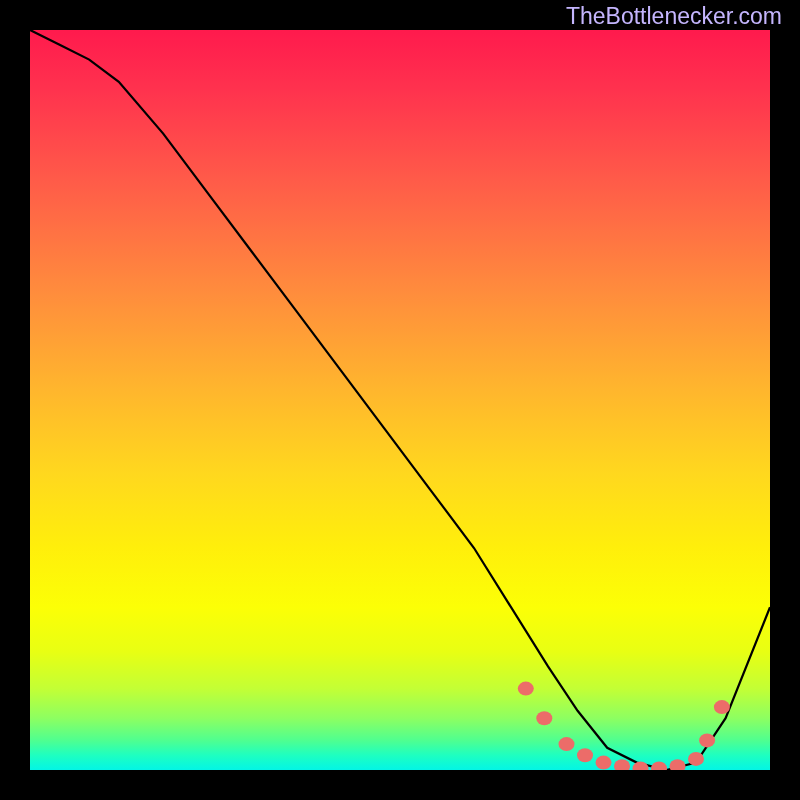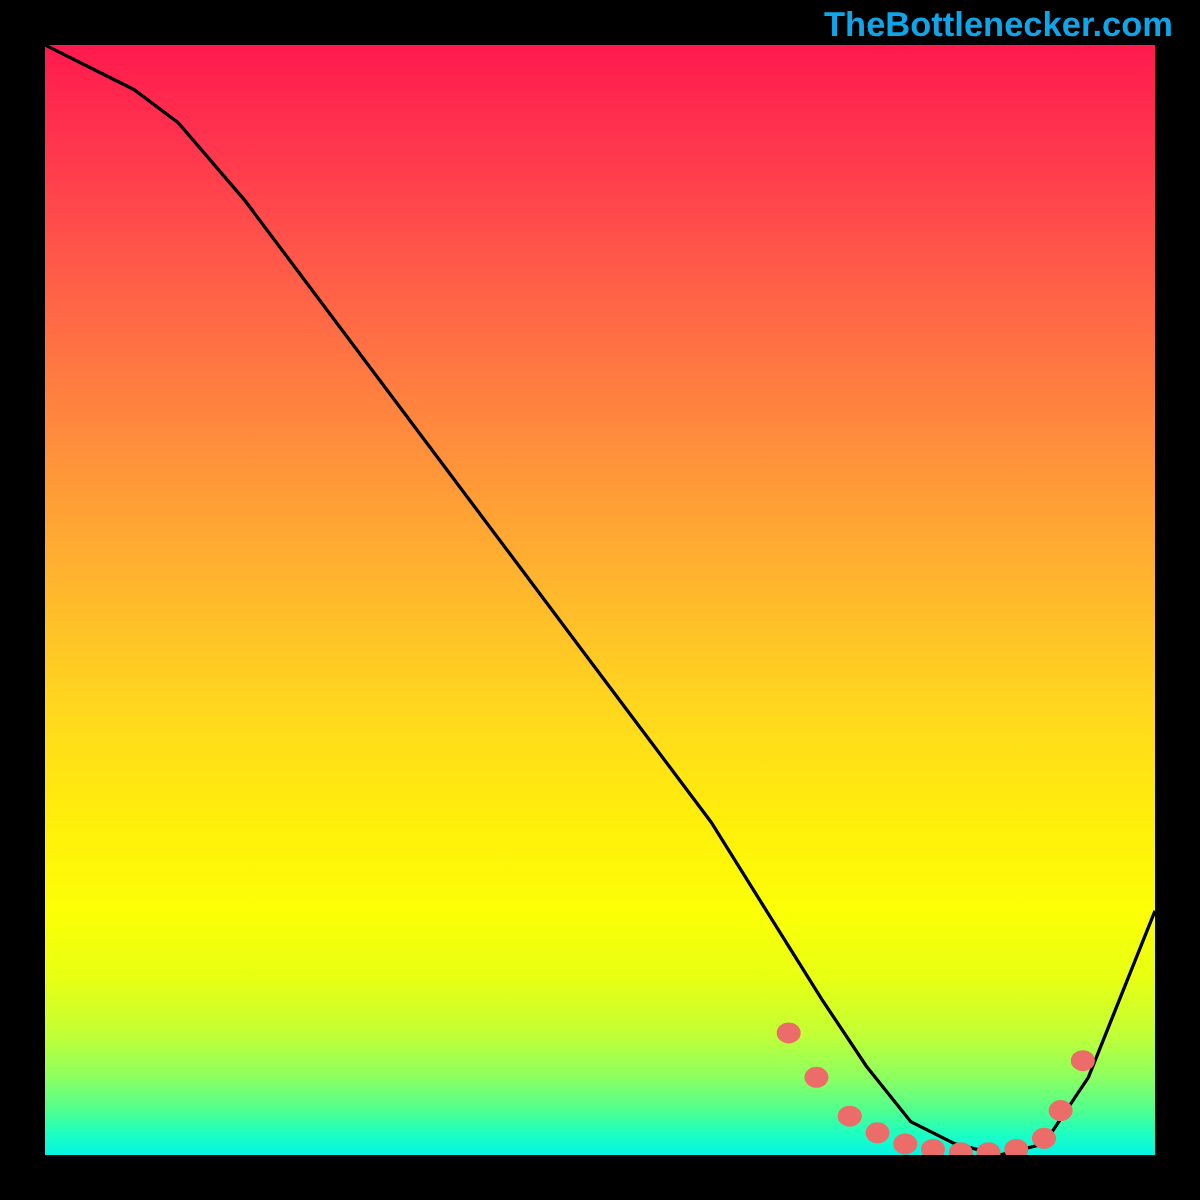--- a/index.html
+++ b/index.html
@@ -7,23 +7,23 @@
     width: 800px;
     height: 800px;
     background: #000;
     position: relative;
     font-family: Arial, Helvetica, sans-serif;
   }
   .watermark {
     position: absolute;
     top: 3px;
     right: 18px;
-    color: #0ea5e9;
+    color: #c4b5fd;
     font-size: 23px;
-    font-weight: 700;
+    font-weight: 400;
     z-index: 5;
   }
   .plot-area {
     position: absolute;
     left: 30px;
     top: 30px;
     width: 740px;
     height: 740px;
     overflow: hidden;
   }

